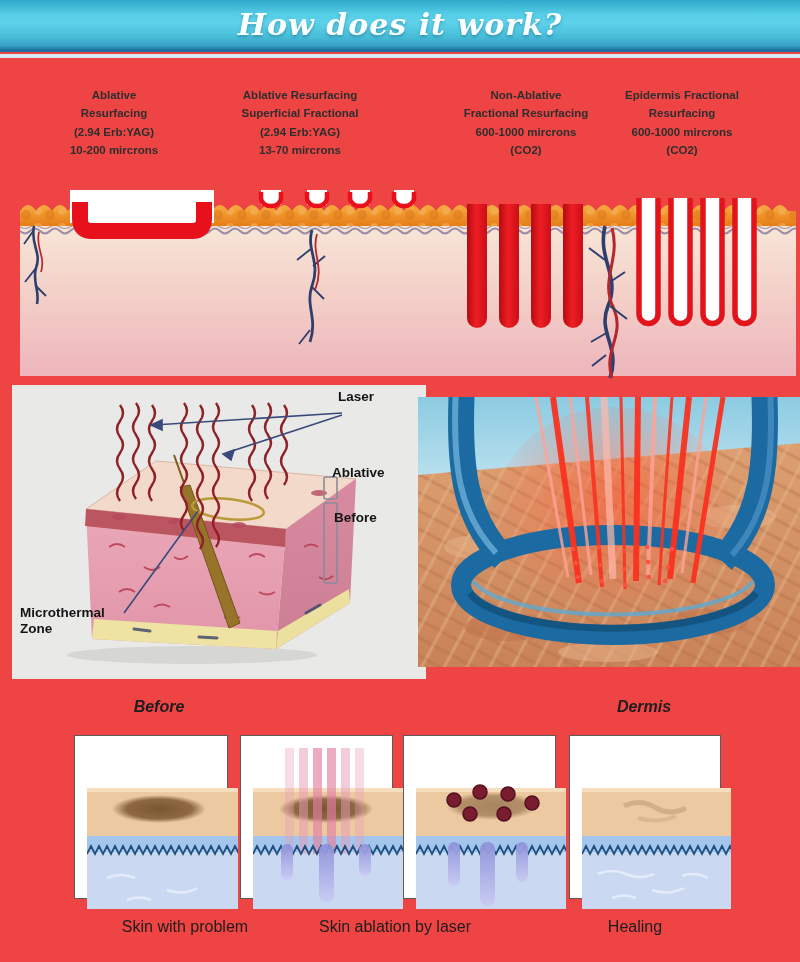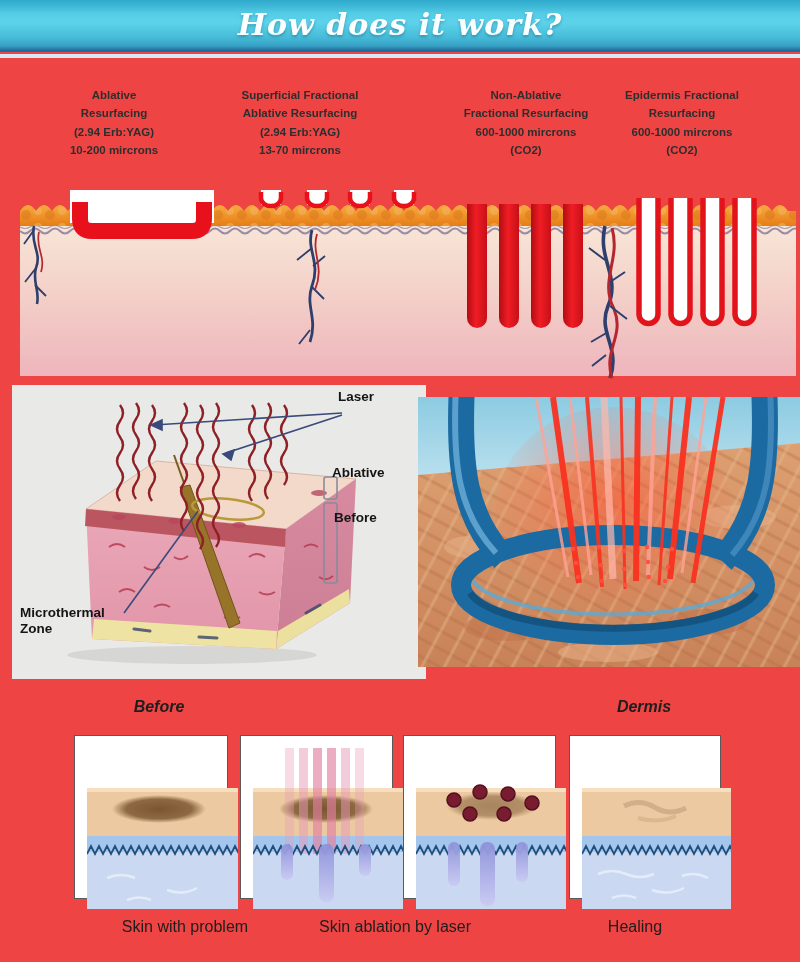--- a/index.html
+++ b/index.html
@@ -40,22 +40,22 @@
   <div class="pale-strip"></div>
 
   <section>
     <div class="t-label" style="left:114px">
       <span>Ablative</span>
       <span>Resurfacing</span>
       <span>(2.94 Erb:YAG)</span>
       <span>10-200 mircrons</span>
     </div>
     <div class="t-label" style="left:300px">
+      <span>Ablative Resurfacing</span>
       <span>Superficial Fractional</span>
-      <span>Ablative Resurfacing</span>
       <span>(2.94 Erb:YAG)</span>
       <span>13-70 mircrons</span>
     </div>
     <div class="t-label" style="left:526px">
       <span>Non-Ablative</span>
       <span>Fractional Resurfacing</span>
       <span>600-1000 mircrons</span>
       <span>(CO2)</span>
     </div>
     <div class="t-label" style="left:682px">

